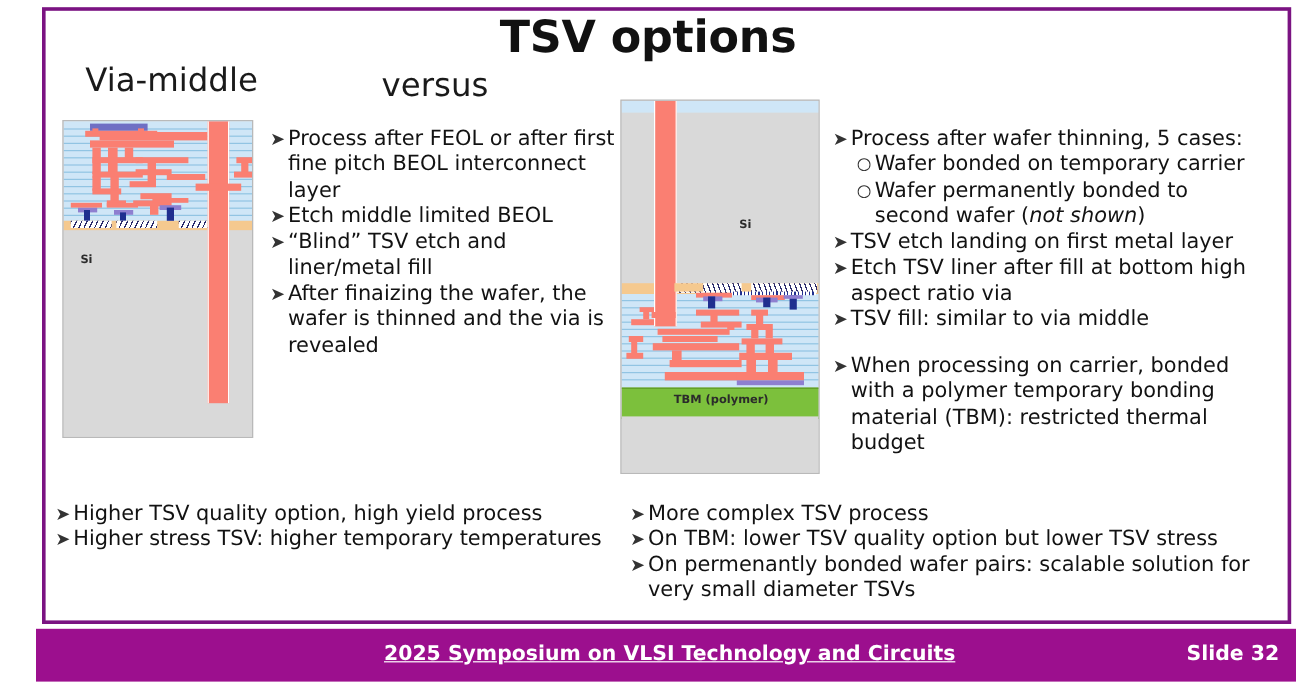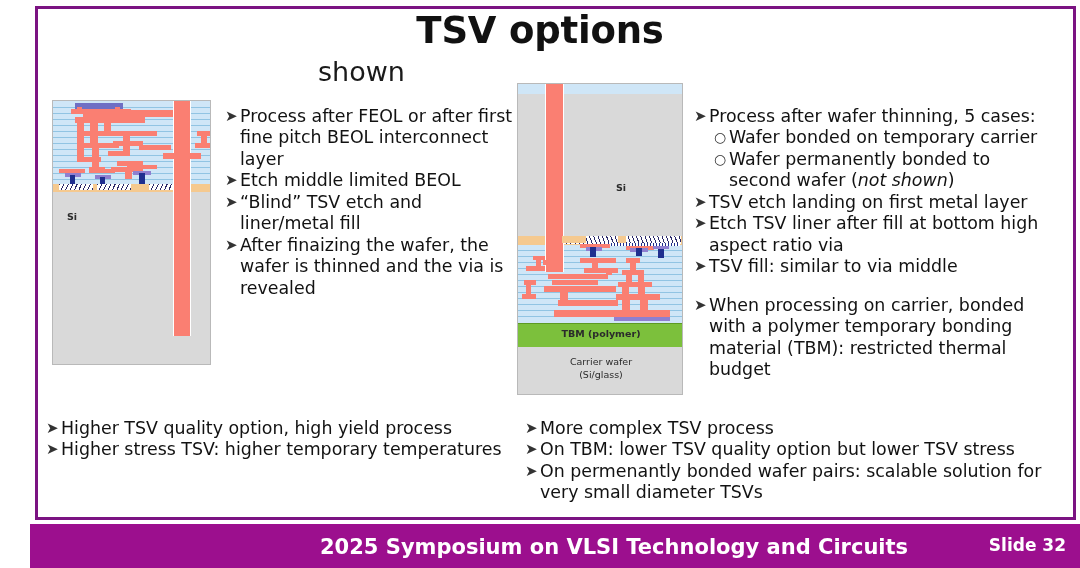--- a/index.html
+++ b/index.html
@@ -45,23 +45,24 @@
     color: #ffffff;
     font-size: 16px;
     font-weight: bold;
     letter-spacing: .2px;
     white-space: nowrap;
   }
   #footer-center {
     position: absolute;
     left: 320px; top: 535px;
     color: #ffffff;
-    font-size: 21px;
+    font-size: 17px;
     font-weight: bold;
     white-space: nowrap;
+    text-decoration: underline;
   }
   #footer-right {
     position: absolute;
     right: 14px; top: 535px;
     color: #ffffff;
     font-size: 17px;
     font-weight: bold;
     white-space: nowrap;
   }
 
@@ -175,21 +176,22 @@
 </style>
 </head>
 <body>
 
 <div id="slide">
 
   <div id="content-frame"></div>
 
   <div id="title">TSV options</div>
 
-  <div class="sub-heading" id="h-versus">shown</div>
+  <div class="sub-heading" id="h-via-middle">Via-middle</div>
+  <div class="sub-heading" id="h-versus">versus</div>
 
   <div class="fig" id="fig-middle">
     <div class="lay" id="vm-beol"></div>
     <div class="lay" id="vm-oxide"></div>
     <div class="lay" id="vm-si"></div>
 
     <div class="vm-hline" style="top:6px"></div>
     <div class="vm-hline" style="top:12px"></div>
     <div class="vm-hline" style="top:18px"></div>
     <div class="vm-hline" style="top:24px"></div>
@@ -321,24 +323,20 @@
     <div class="cu" style="left:122px; top:216px; width:8px; height:10px;"></div>
     <div class="cu" style="left:96px; top:226px; width:56px; height:7px;"></div>
     <div class="pad-purple" style="left:96px; top:233px; width:56px; height:4px;"></div>
 
     <div class="lay" id="vl-tsv"></div>
     <div class="cu" style="left:25px; top:176px; width:20px; height:5px;"></div>
     <div class="cu" style="left:44px; top:152px; width:24px; height:7px; background:#f5c98f;"></div>
 
     <div class="fig-label" id="vl-si-label">Si</div>
     <div class="fig-label" id="vl-tbm-label">TBM (polymer)</div>
-    <div class="fig-label" id="vl-carrier-label">
-      <div>Carrier wafer</div>
-      <div>(Si/glass)</div>
-    </div>
   </div>
 
   <div class="bullets" id="left-bullets">
     <div class="b-row">
       <span class="b-mark">➤</span>
       <span class="b-text">Process after FEOL or after first fine pitch BEOL interconnect layer</span>
     </div>
     <div class="b-row">
       <span class="b-mark">➤</span>
       <span class="b-text">Etch middle limited  BEOL</span>

